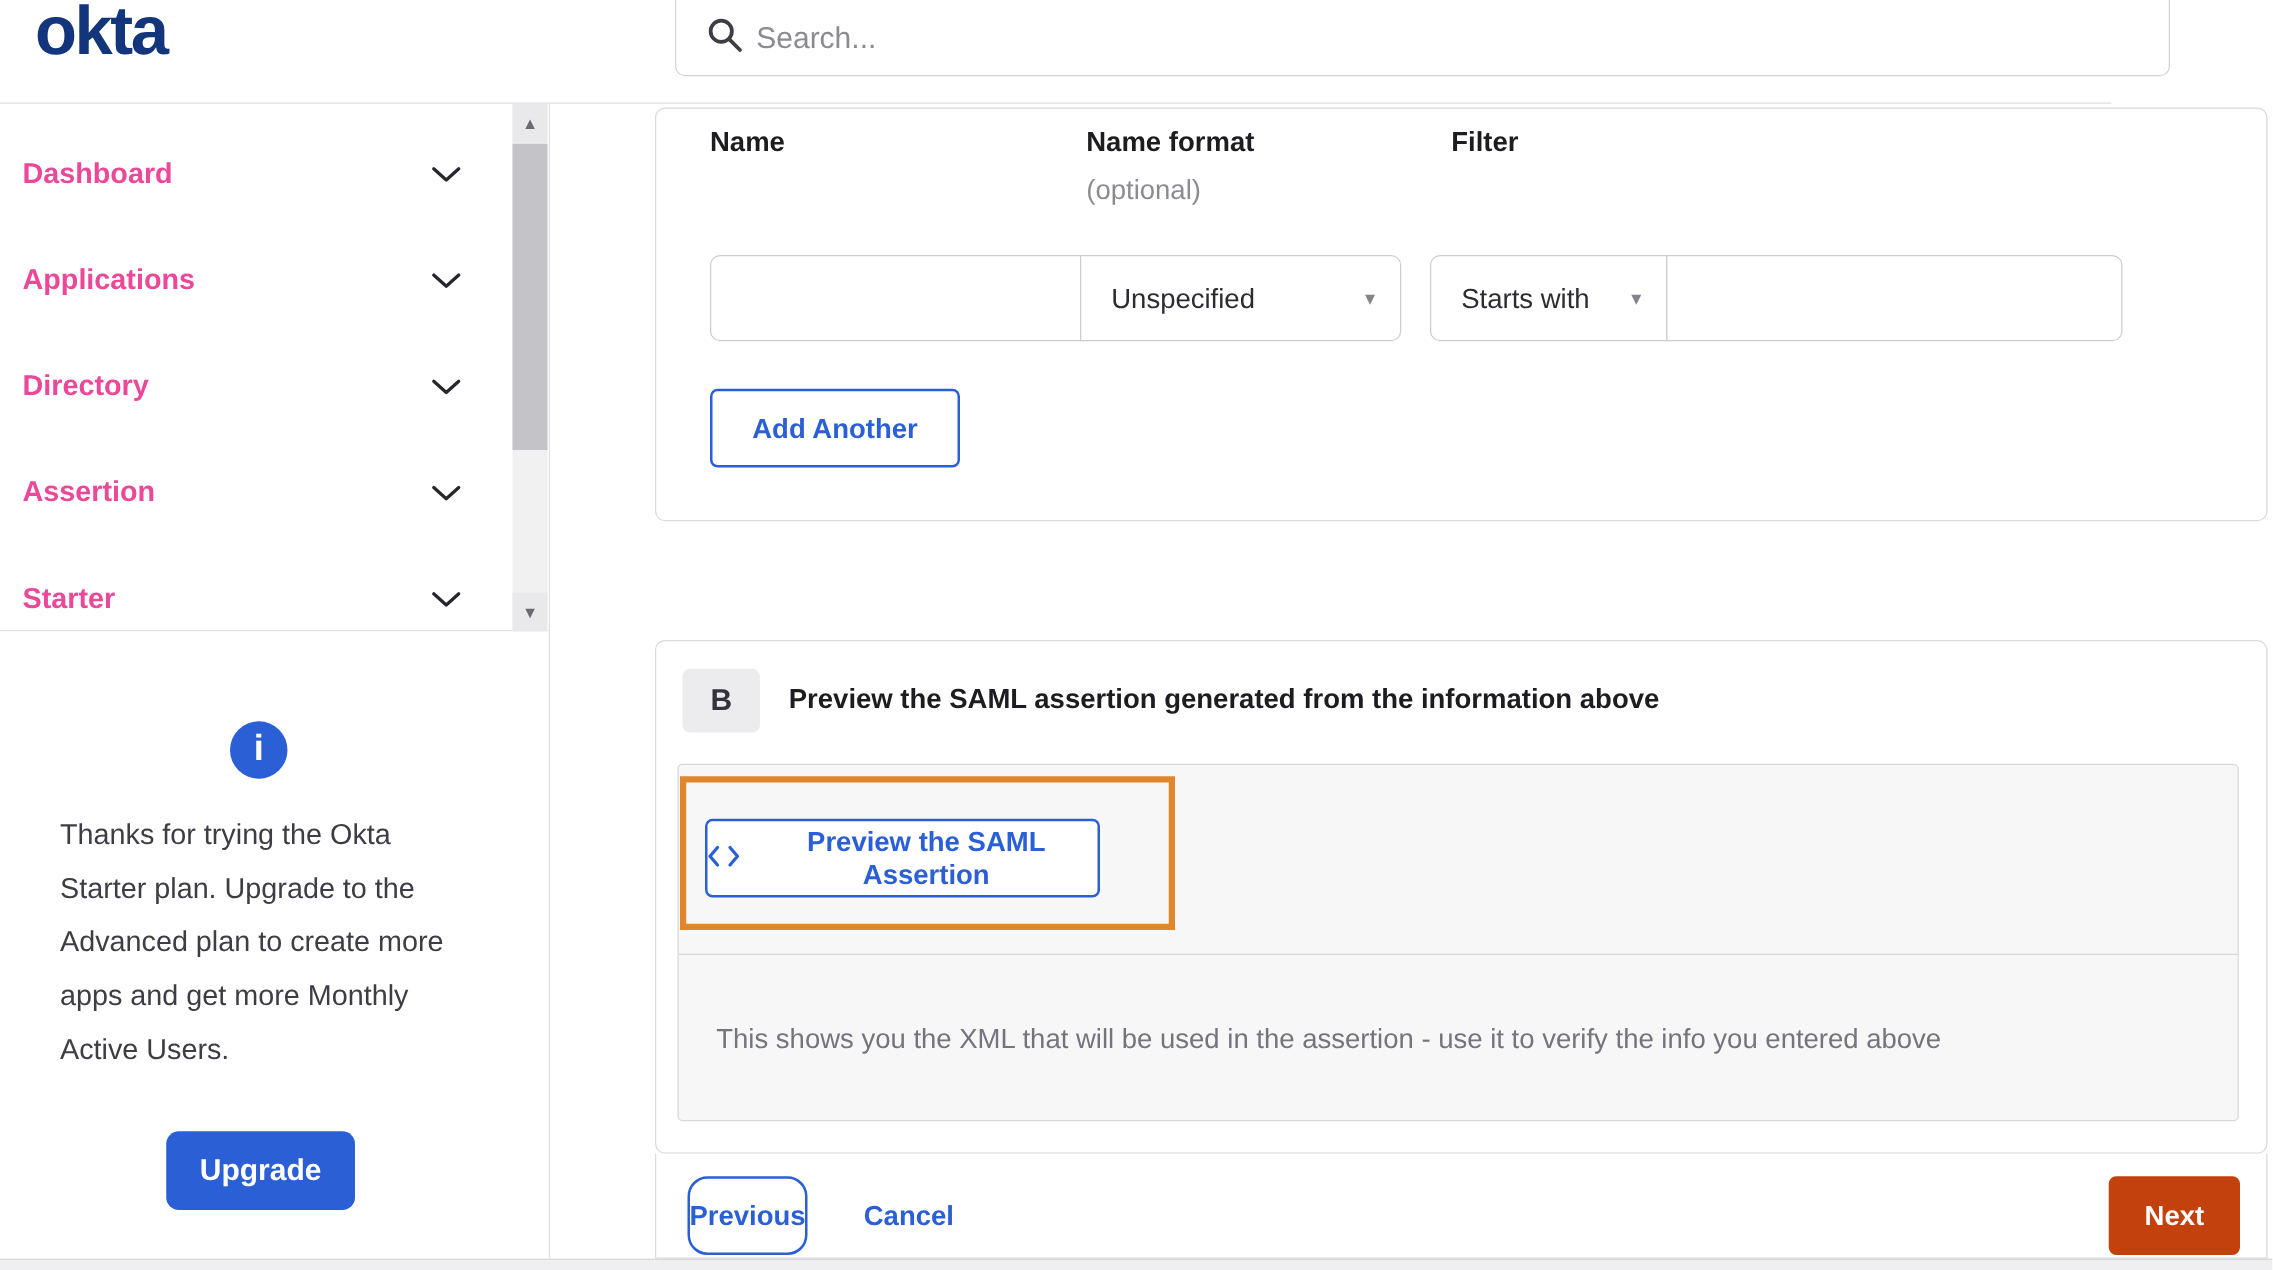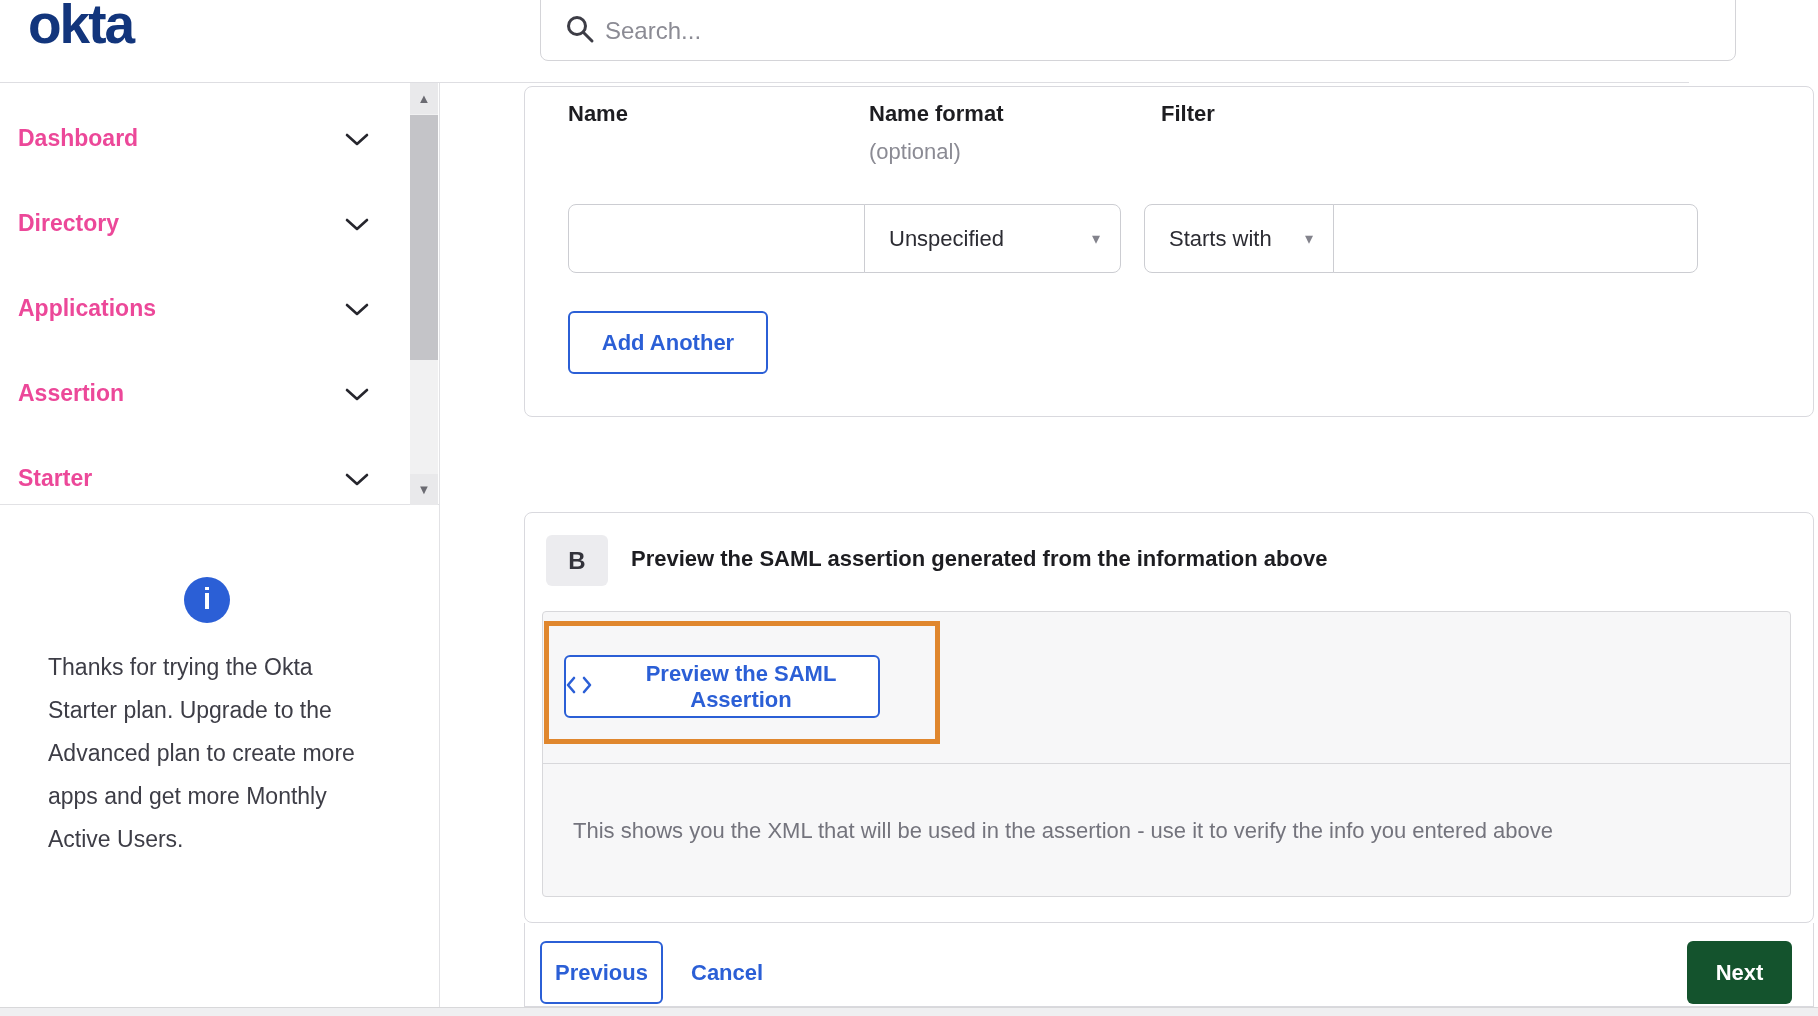--- a/index.html
+++ b/index.html
@@ -116,28 +116,28 @@
   .panel-top { position:relative; height:152px; border-bottom:1px solid #d8d8db; }
   .panel-bottom { height:133px; display:flex; align-items:center; padding-left:30px; }
   .panel-desc { font-size:22px; color:#74747d; }
 
   .highlight-box {
     position:absolute; left:1px; top:9px; width:396px; height:123px;
     border:5px solid #e0872e; pointer-events:none;
   }
   .preview-btn { position:absolute; left:21px; top:43px; width:316px; height:63px; }
 
-  .prev-btn { position:absolute; left:15px; top:18px; width:123px; height:63px; }
+  .prev-btn { position:absolute; left:25px; top:18px; width:96px; height:63px;border-radius:16px; }
   .cancel-link {
     position:absolute; left:166px; top:18px; height:63px; display:flex; align-items:center;
     color:#2b5fd6; font-size:22px; font-weight:bold; cursor:pointer;
   }
   .next-btn {
     position:absolute; right:21px; top:18px; width:105px; height:63px;
-    background:#14532d; border:none; border-radius:6px;
+    background:#c2410c; border:none; border-radius:6px;
     color:#fff; font-size:22px; font-weight:bold; cursor:pointer;
     font-family:"Liberation Sans", sans-serif;
   }
 
   .bottom-strip {
     position:absolute; left:0; top:1007px; width:1818px; height:9px;
     background:#efeff1; border-top:1px solid #d8d8da; z-index:7;
   }
 </style>
 </head>
@@ -160,29 +160,29 @@
   <div class="nav">
     <div class="nav-item">
       <span>Dashboard</span>
       <span>
         <svg width="24" height="13" viewBox="0 0 24 13">
             <polyline points="2,2 12,11 22,2" fill="none" stroke="#26262d" stroke-width="2.6" stroke-linecap="round" stroke-linejoin="round"></polyline>
           </svg>
       </span>
     </div>
     <div class="nav-item">
+      <span>Applications</span>
+      <span>
+        <svg width="24" height="13" viewBox="0 0 24 13">
+            <polyline points="2,2 12,11 22,2" fill="none" stroke="#26262d" stroke-width="2.6" stroke-linecap="round" stroke-linejoin="round"></polyline>
+          </svg>
+      </span>
+    </div>
+    <div class="nav-item">
       <span>Directory</span>
-      <span>
-        <svg width="24" height="13" viewBox="0 0 24 13">
-            <polyline points="2,2 12,11 22,2" fill="none" stroke="#26262d" stroke-width="2.6" stroke-linecap="round" stroke-linejoin="round"></polyline>
-          </svg>
-      </span>
-    </div>
-    <div class="nav-item">
-      <span>Applications</span>
       <span>
         <svg width="24" height="13" viewBox="0 0 24 13">
             <polyline points="2,2 12,11 22,2" fill="none" stroke="#26262d" stroke-width="2.6" stroke-linecap="round" stroke-linejoin="round"></polyline>
           </svg>
       </span>
     </div>
     <div class="nav-item">
       <span>Assertion</span>
       <span>
         <svg width="24" height="13" viewBox="0 0 24 13">
@@ -200,20 +200,21 @@
     </div>
     <div class="scrollbar">
       <div class="scroll-btn up">▲</div>
       <div class="scroll-thumb"></div>
       <div class="scroll-btn down">▼</div>
     </div>
   </div>
 
   <div class="info-icon">i</div>
   <div class="trial-text">Thanks for trying the Okta Starter plan. Upgrade to the Advanced plan to create more apps and get more Monthly Active Users.</div>
+  <button class="upgrade-btn">Upgrade</button>
 </div>
 
 <div class="card card1">
   <span class="f-label" style="left:43px; top:14px;">Name</span>
   <span class="f-label" style="left:344px; top:14px;">Name format</span>
   <span class="f-hint" style="left:344px; top:52px;">(optional)</span>
   <span class="f-label" style="left:636px; top:14px;">Filter</span>
 
   <div class="ctrl" style="left:43px; width:297px; border-radius:8px 0 0 8px;">
     <input class="txt-input" value="" style="">

